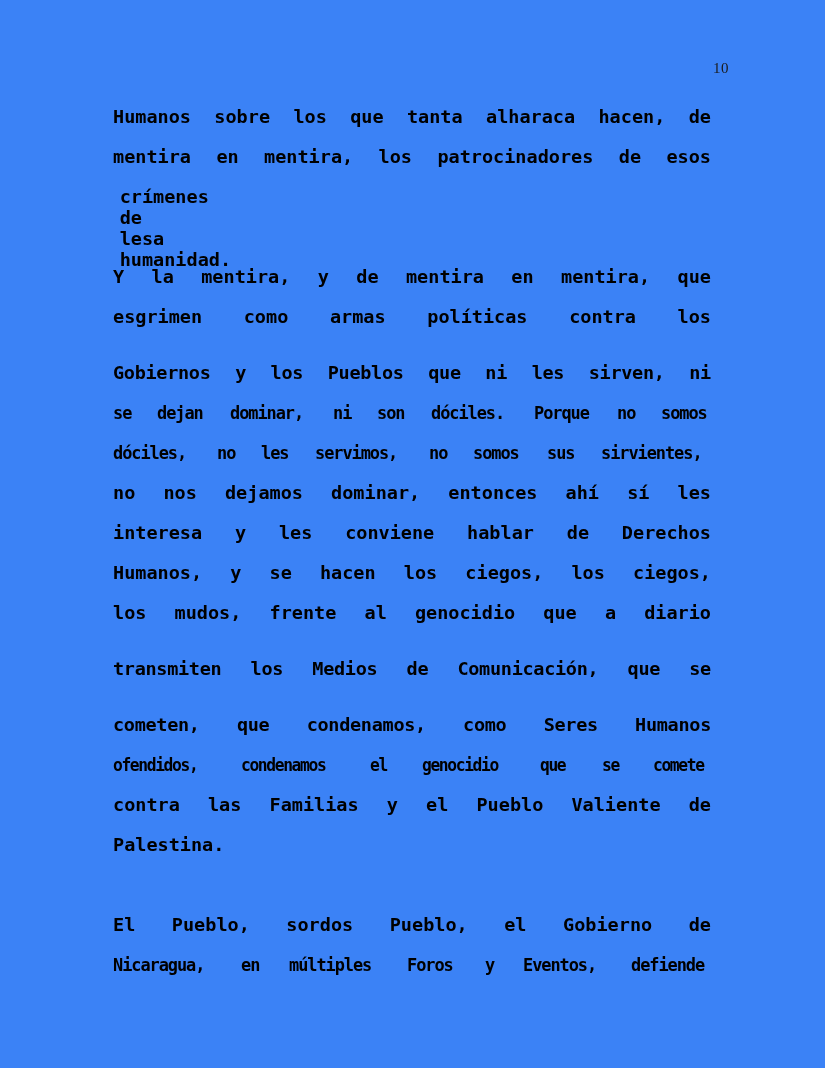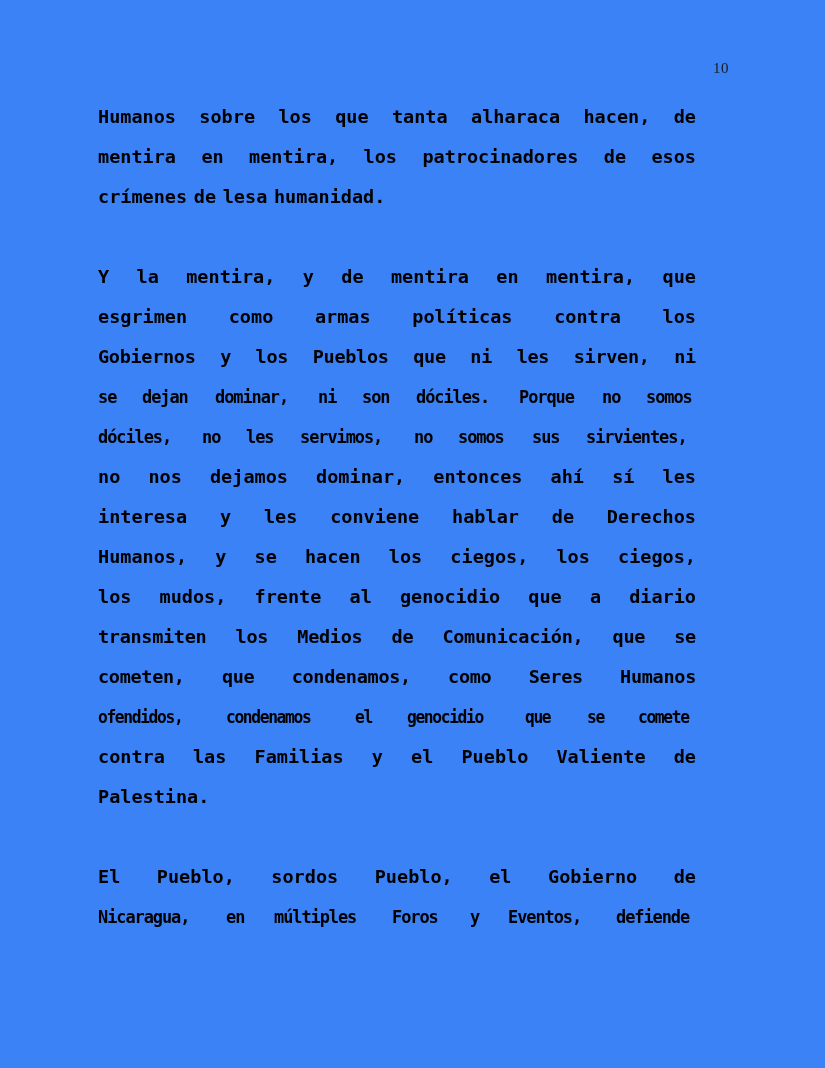--- a/index.html
+++ b/index.html
@@ -27,21 +27,21 @@
     top: 60px;
     right: 96px;
     font-family: "Liberation Serif", "DejaVu Serif", serif;
     font-size: 15px;
     color: #1a1a1a;
     letter-spacing: 0.5px;
   }
 
   .body-text {
     position: absolute;
-    left: 98px;
+    left: 113px;
     top: 106px;
     width: 598px;
   }
 
   .para {
     margin: 0 0 40px 0;
   }
   .para:last-child { margin-bottom: 0; }
 
   .line {
@@ -56,28 +56,29 @@
   }
 
   
   .line.just {
     justify-content: space-between;
     width: 598px;
   }
   
   .line.last {
     justify-content: flex-start;
+    flex-direction: column;
   }
   .line.last .w + .w { margin-left: 0.6ch; }
 
   .w { display: inline-block; }
 
   
   .sq-100 .w { transform: none; }
-  .sq-96  { letter-spacing: -0.3px; }
+  .sq-96  { letter-spacing: -0.3px; margin-top: 16px; }
   .sq-88  { letter-spacing: -1.15px; }
   .sq-84  { letter-spacing: -1.55px; }
 
   .sq-92 .w, .sq-88 .w, .sq-84 .w {
     transform-origin: left center;
   }
   .sq-88 .w { transform: scaleX(0.915); }
   .sq-84 .w { transform: scaleX(0.88); }
 </style>
 </head>

